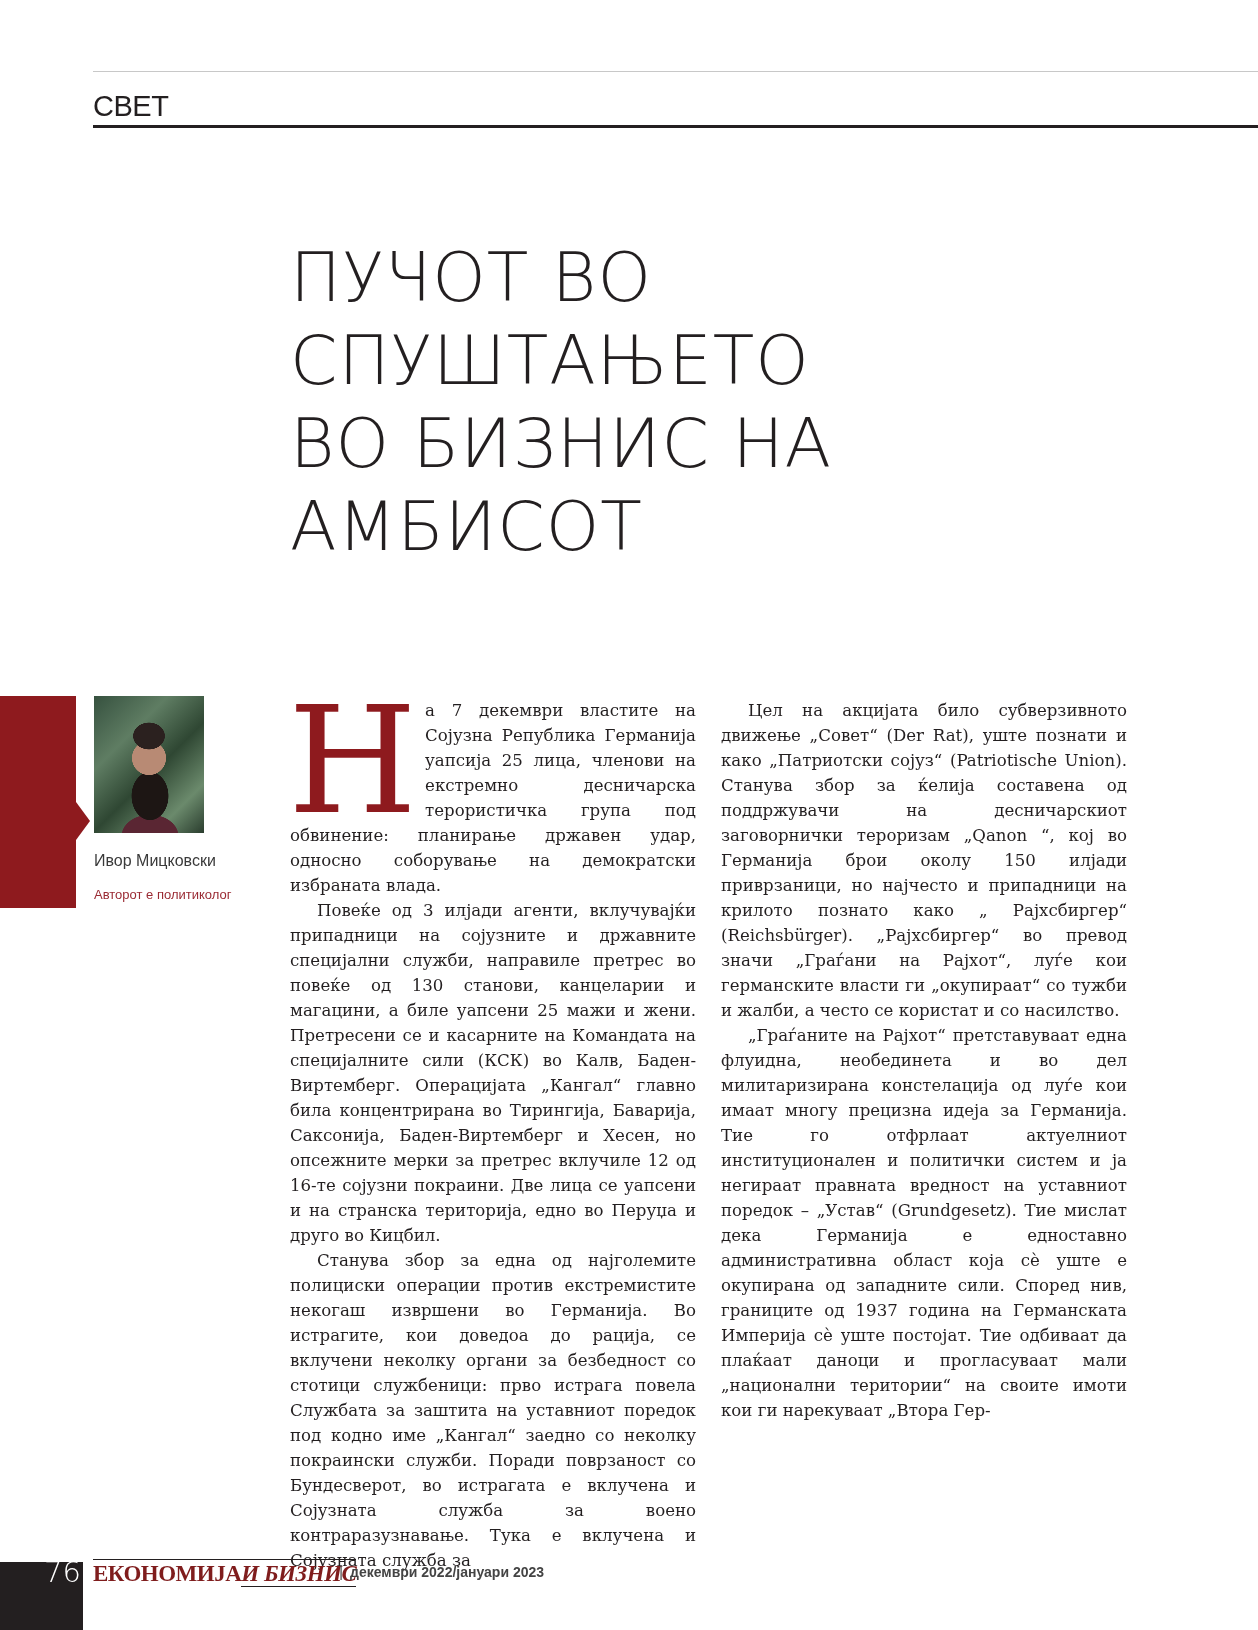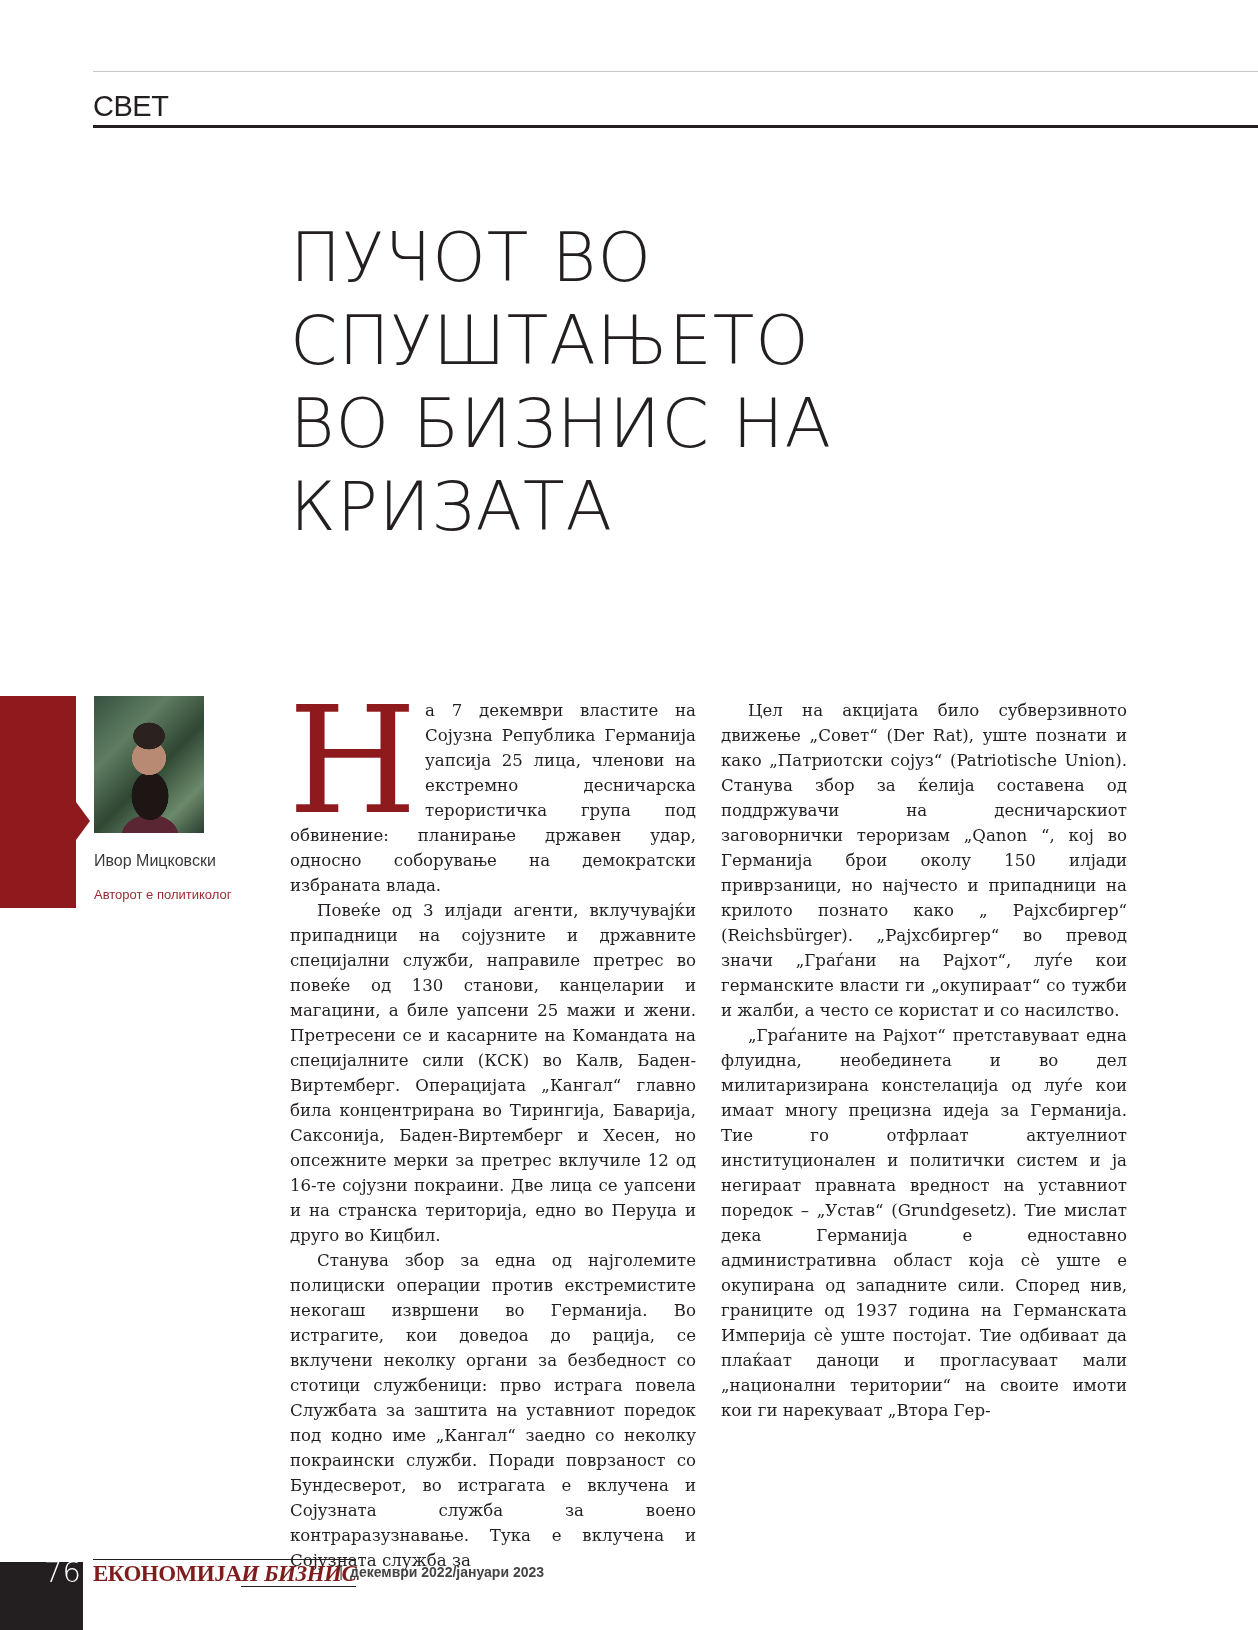--- a/index.html
+++ b/index.html
@@ -2,21 +2,21 @@
 <html><head>
 <meta charset="utf-8">
 <style>
   html, body { margin:0; padding:0; background:#ffffff; }
   body { width:1258px; height:1630px; position:relative; overflow:hidden; font-family:"DejaVu Serif", serif; color:#231f20; }
 
   .rule-thin { position:absolute; left:93px; right:0; top:71px; height:1px; background:#c8c8c8; }
   .section-label { position:absolute; left:93px; top:92px; font-family:"Liberation Sans", sans-serif; font-weight:300; font-size:29px; letter-spacing:-0.5px; color:#231f20; line-height:1; }
   .rule-thick { position:absolute; left:93px; right:0; top:125px; height:3px; background:#231f20; }
 
-  .headline { position:absolute; left:290px; top:216px; width:700px; font-family:"DejaVu Sans", sans-serif; font-weight:200; font-size:68px; line-height:83px; letter-spacing:1px; color:#231f20; margin:0; }
+  .headline { position:absolute; left:290px; top:236px; width:700px; font-family:"DejaVu Sans", sans-serif; font-weight:200; font-size:68px; line-height:83px; letter-spacing:1px; color:#231f20; margin:0; }
   .headline span { display:block; white-space:nowrap; }
 
   .author-block { position:absolute; left:0; top:696px; width:76px; height:212px; background:#8e1a1e; }
   .author-arrow { position:absolute; left:76px; top:802px; width:0; height:0; border-top:19px solid transparent; border-bottom:19px solid transparent; border-left:14px solid #8e1a1e; }
   .author-photo { position:absolute; left:94px; top:696px; width:110px; height:137px; overflow:hidden;
     background: radial-gradient(ellipse 26px 22px at 55px 40px, #2b211f 60%, transparent 62%),
                 radial-gradient(ellipse 24px 24px at 55px 62px, #b88a74 70%, transparent 72%),
                 radial-gradient(ellipse 26px 34px at 56px 100px, #1d1614 70%, transparent 72%),
                 radial-gradient(ellipse 40px 30px at 56px 140px, #5a2633 70%, transparent 72%),
                 linear-gradient(135deg, #36513f 0%, #5f7d63 30%, #2f4733 55%, #6b8a6c 80%, #2a3d2e 100%); }
@@ -41,21 +41,21 @@
 <body>
 
 <div class="rule-thin"></div>
 <div class="section-label">СВЕТ</div>
 <div class="rule-thick"></div>
 
 <h1 class="headline">
   <span>ПУЧОТ ВО</span>
   <span>СПУШТАЊЕТО</span>
   <span>ВО БИЗНИС НА</span>
-  <span>КРИЗАТА</span>
+  <span>АМБИСОТ</span>
 </h1>
 
 <div class="author-block"></div>
 <div class="author-arrow"></div>
 <div class="author-photo"></div>
 <div class="author-name">Ивор Мицковски</div>
 <div class="author-role">Авторот е политиколог</div>
 
 <div class="col col-left">
   <p><span class="drop-cap">Н</span><span>а 7 декември властите на Сојузна Република Германија уапсија 25 лица, членови на екстремно десничарска терористичка група под обвинение: планирање државен удар, односно соборување на демократски избраната влада.</span></p>

